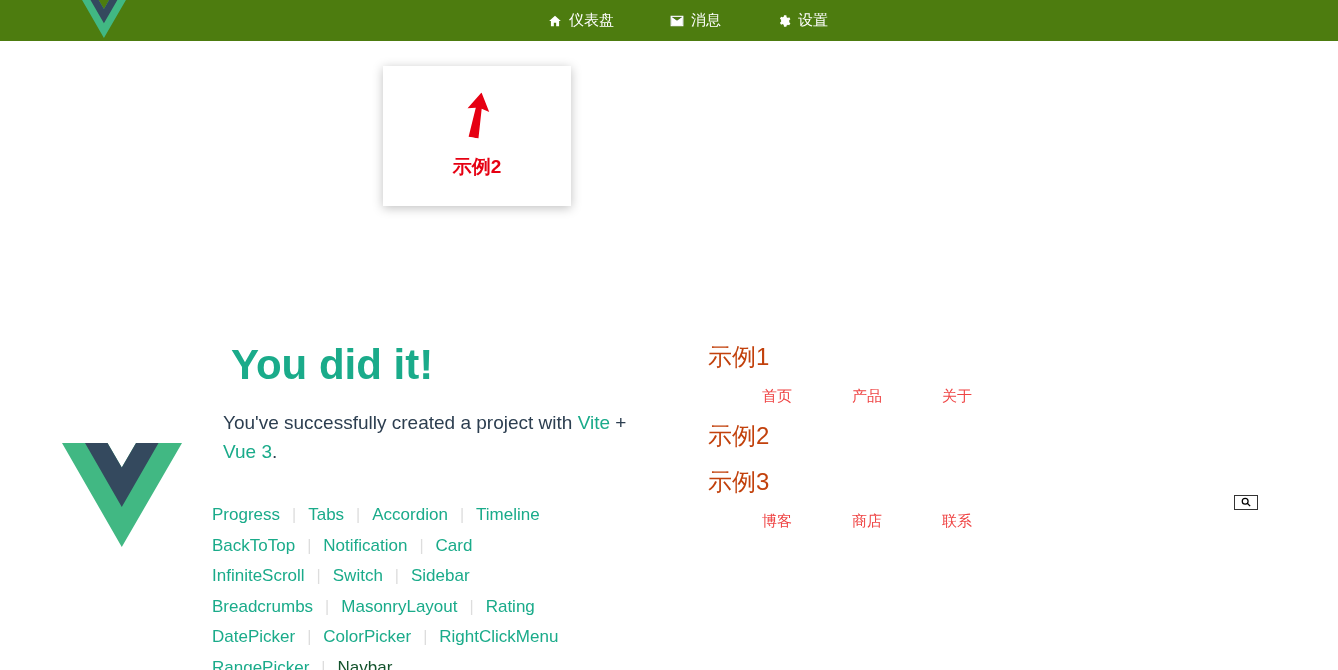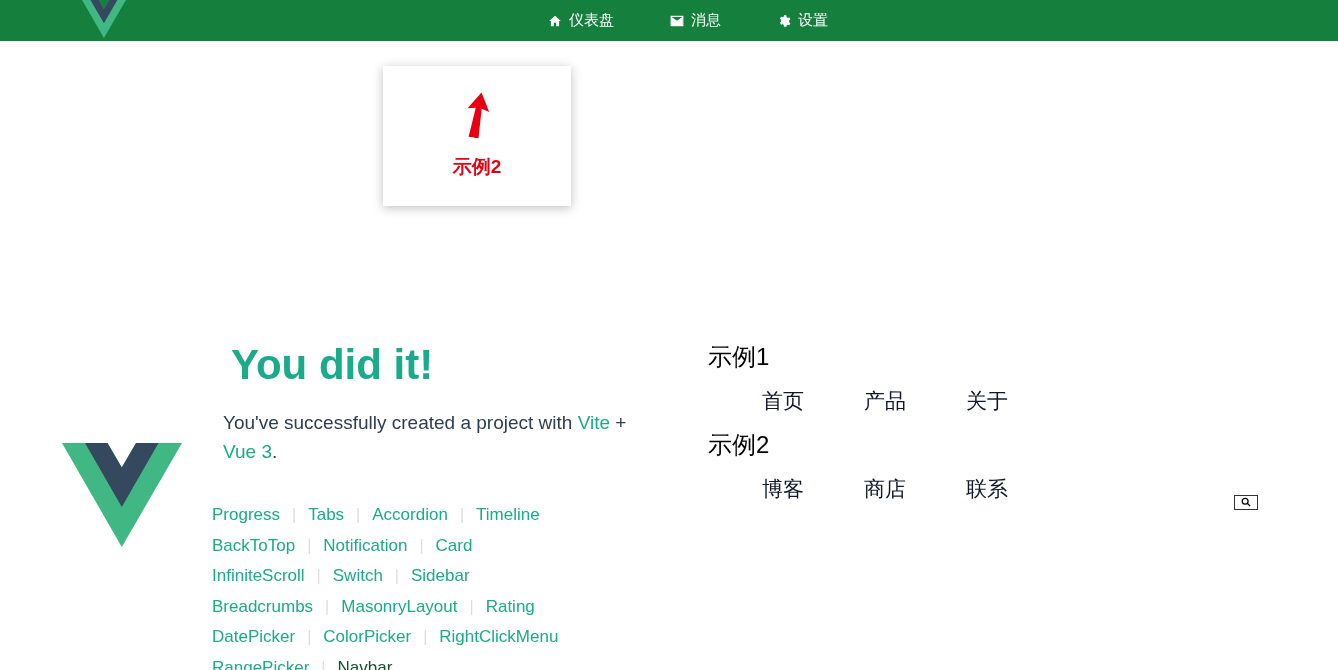--- a/index.html
+++ b/index.html
@@ -1,19 +1,19 @@
 <!DOCTYPE html>
 <html><head>
 <meta charset="utf-8">
 <style>
 * { margin: 0; padding: 0; box-sizing: border-box; }
 body { font-family: "Segoe UI", "Microsoft YaHei", sans-serif; background: #fff; width: 1338px; }
 
 .top-navbar {
-  background: #15803d;
+  background: #4d7c0f;
   height: 41px;
   display: flex;
   align-items: center;
   color: #fff;
   position: relative;
 }
 .top-navbar .logo-wrap {
   position: absolute;
   left: 82px;
   top: 0;
@@ -105,30 +105,30 @@
   color: #ddd;
   margin: 0 12px;
 }
 
 .right-col {
   margin-left: 66px;
   width: 600px;
 }
 .example-title {
   font-size: 24px;
-  color: #000000;
+  color: #c2410c;
   margin-bottom: 14px;
 }
 .example-block { margin-bottom: 14px; }
 .simple-nav {
   display: flex;
   gap: 60px;
   margin-left: 54px;
-  font-size: 21px;
-  color: #0f172a;
+  font-size: 15px;
+  color: #ef4444;
 }
 .simple-nav span { cursor: pointer; }
 
 .search-badge {
   position: absolute;
   right: 80px;
   top: 495px;
   width: 24px;
   height: 15px;
   border: 1px solid #333;
@@ -215,20 +215,21 @@
       <div class="simple-nav">
         <span>首页</span>
         <span>产品</span>
         <span>关于</span>
       </div>
     </div>
     <div class="example-block">
       <div class="example-title">示例2</div>
     </div>
     <div class="example-block">
+      <div class="example-title">示例3</div>
       <div class="simple-nav">
         <span>博客</span>
         <span>商店</span>
         <span>联系</span>
       </div>
     </div>
   </div>
 </div>
 
 <div class="search-badge">

